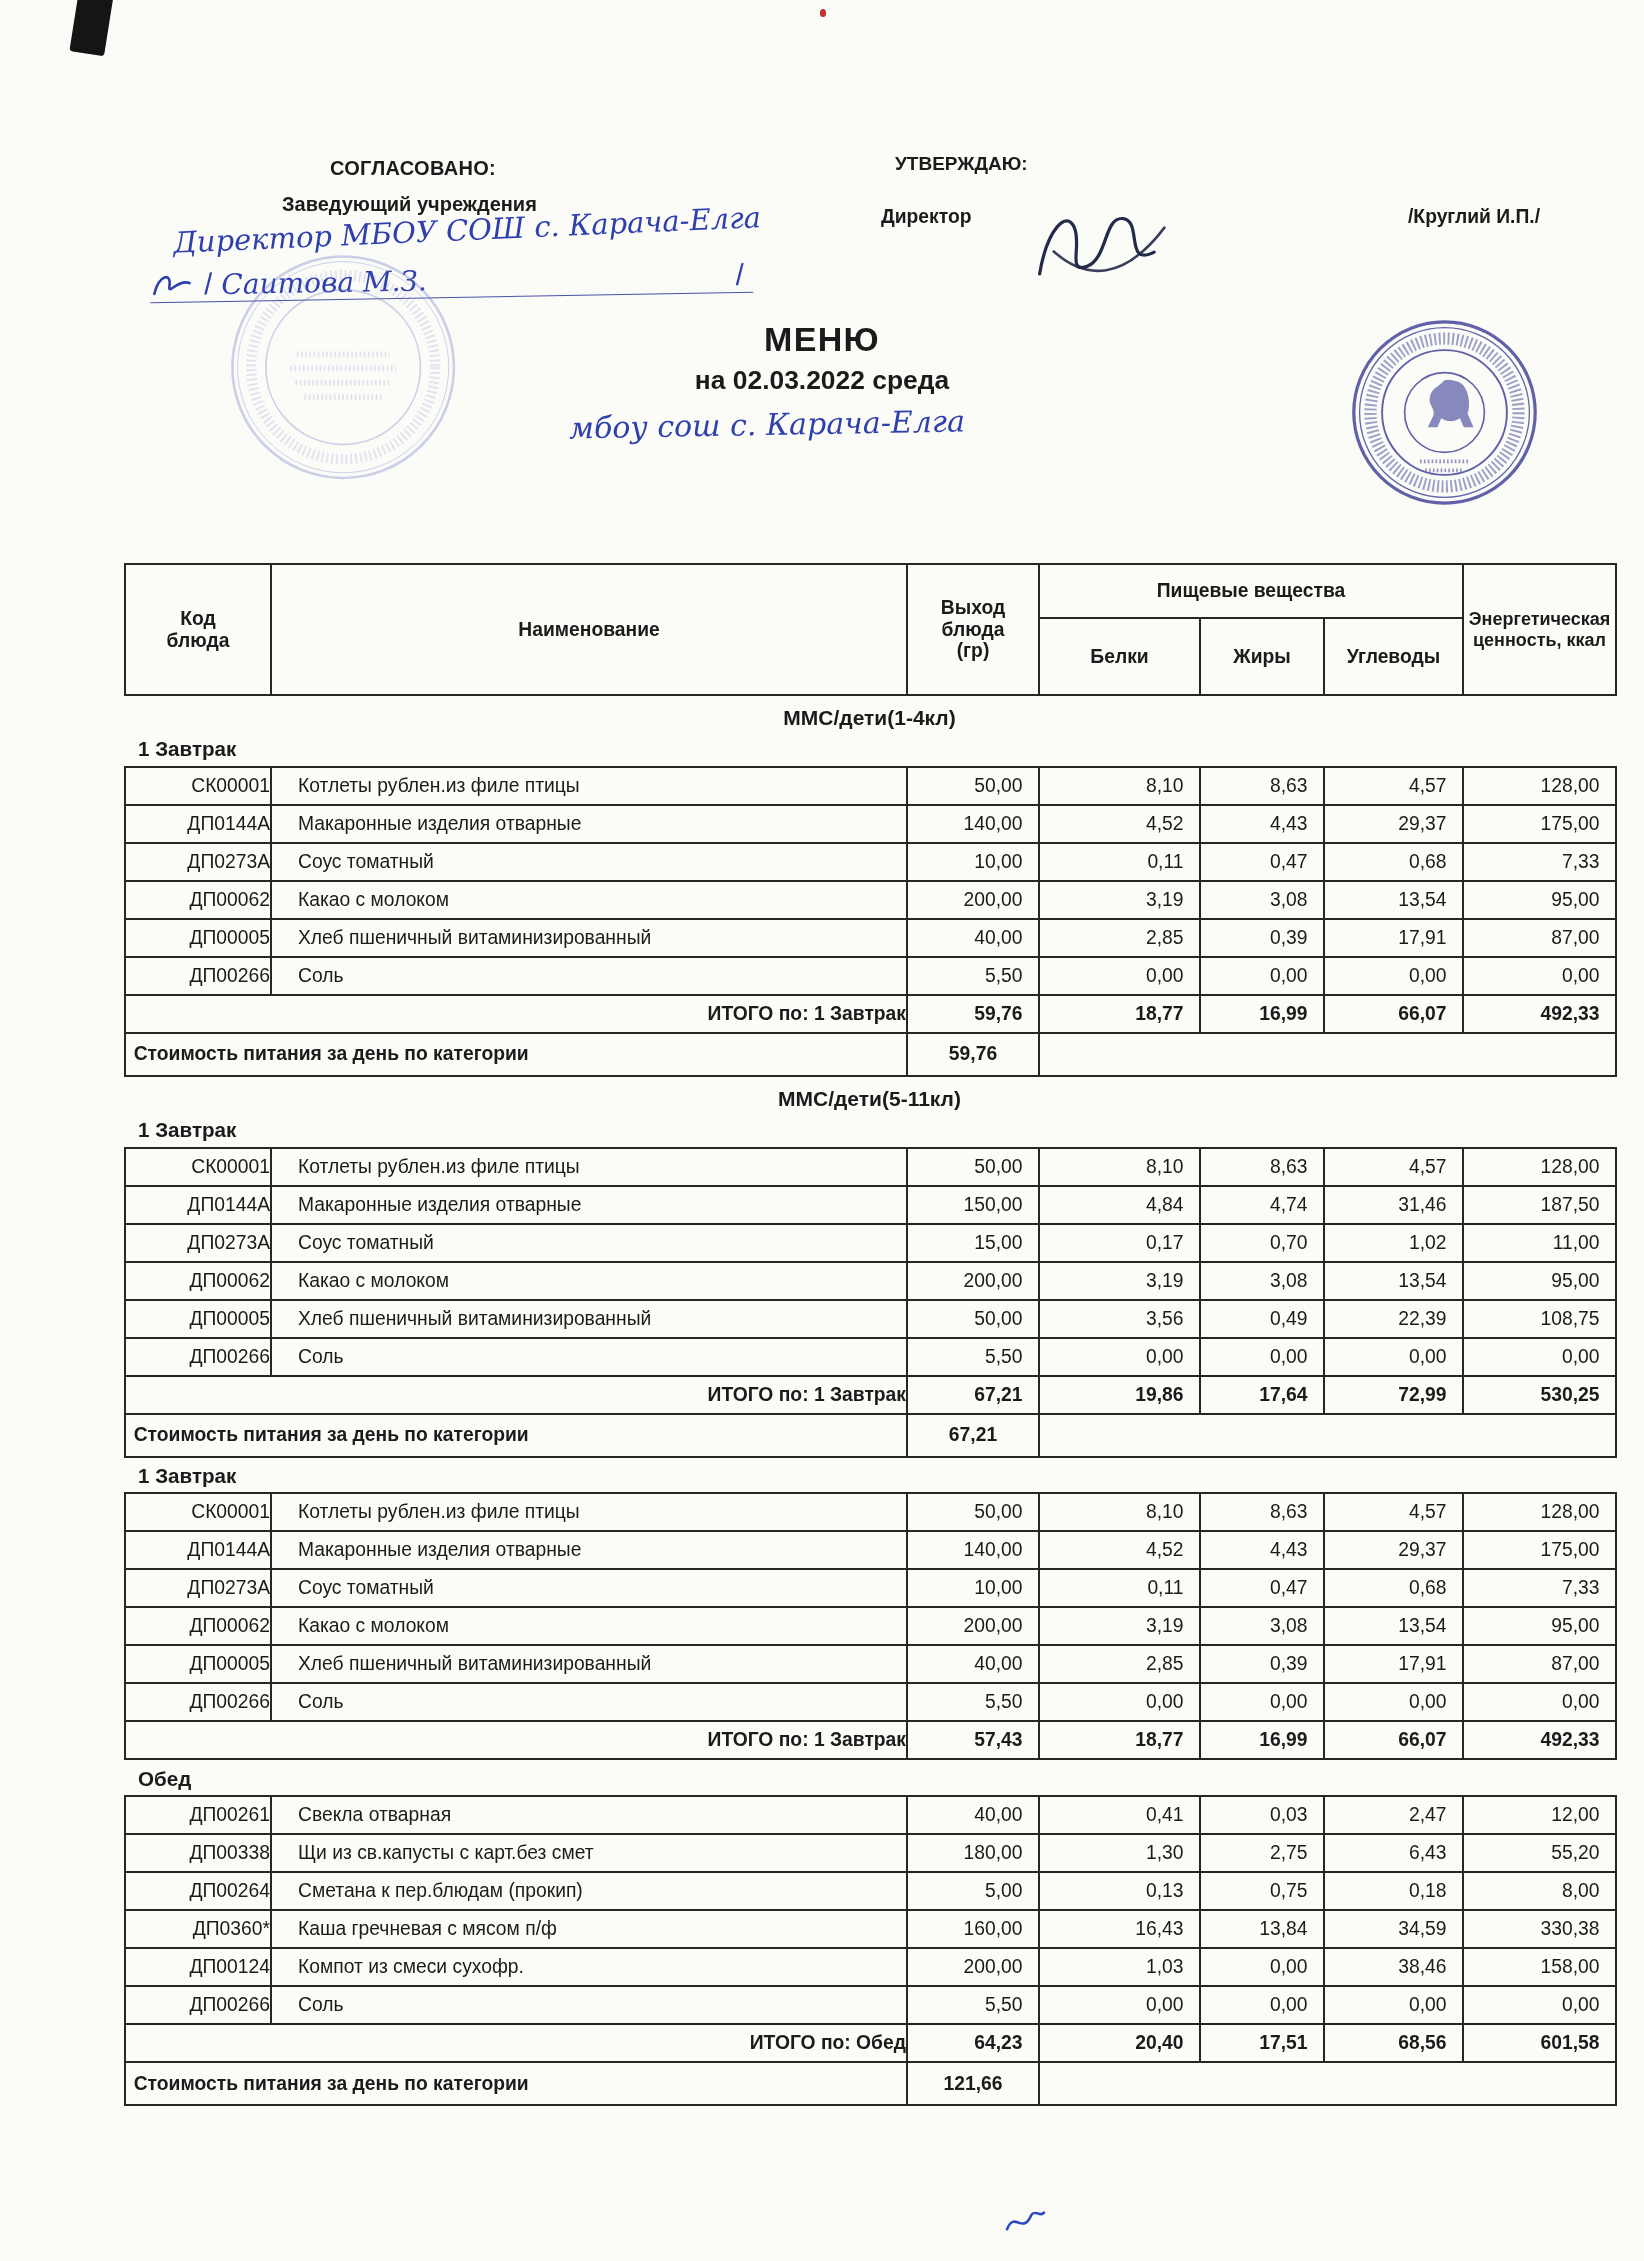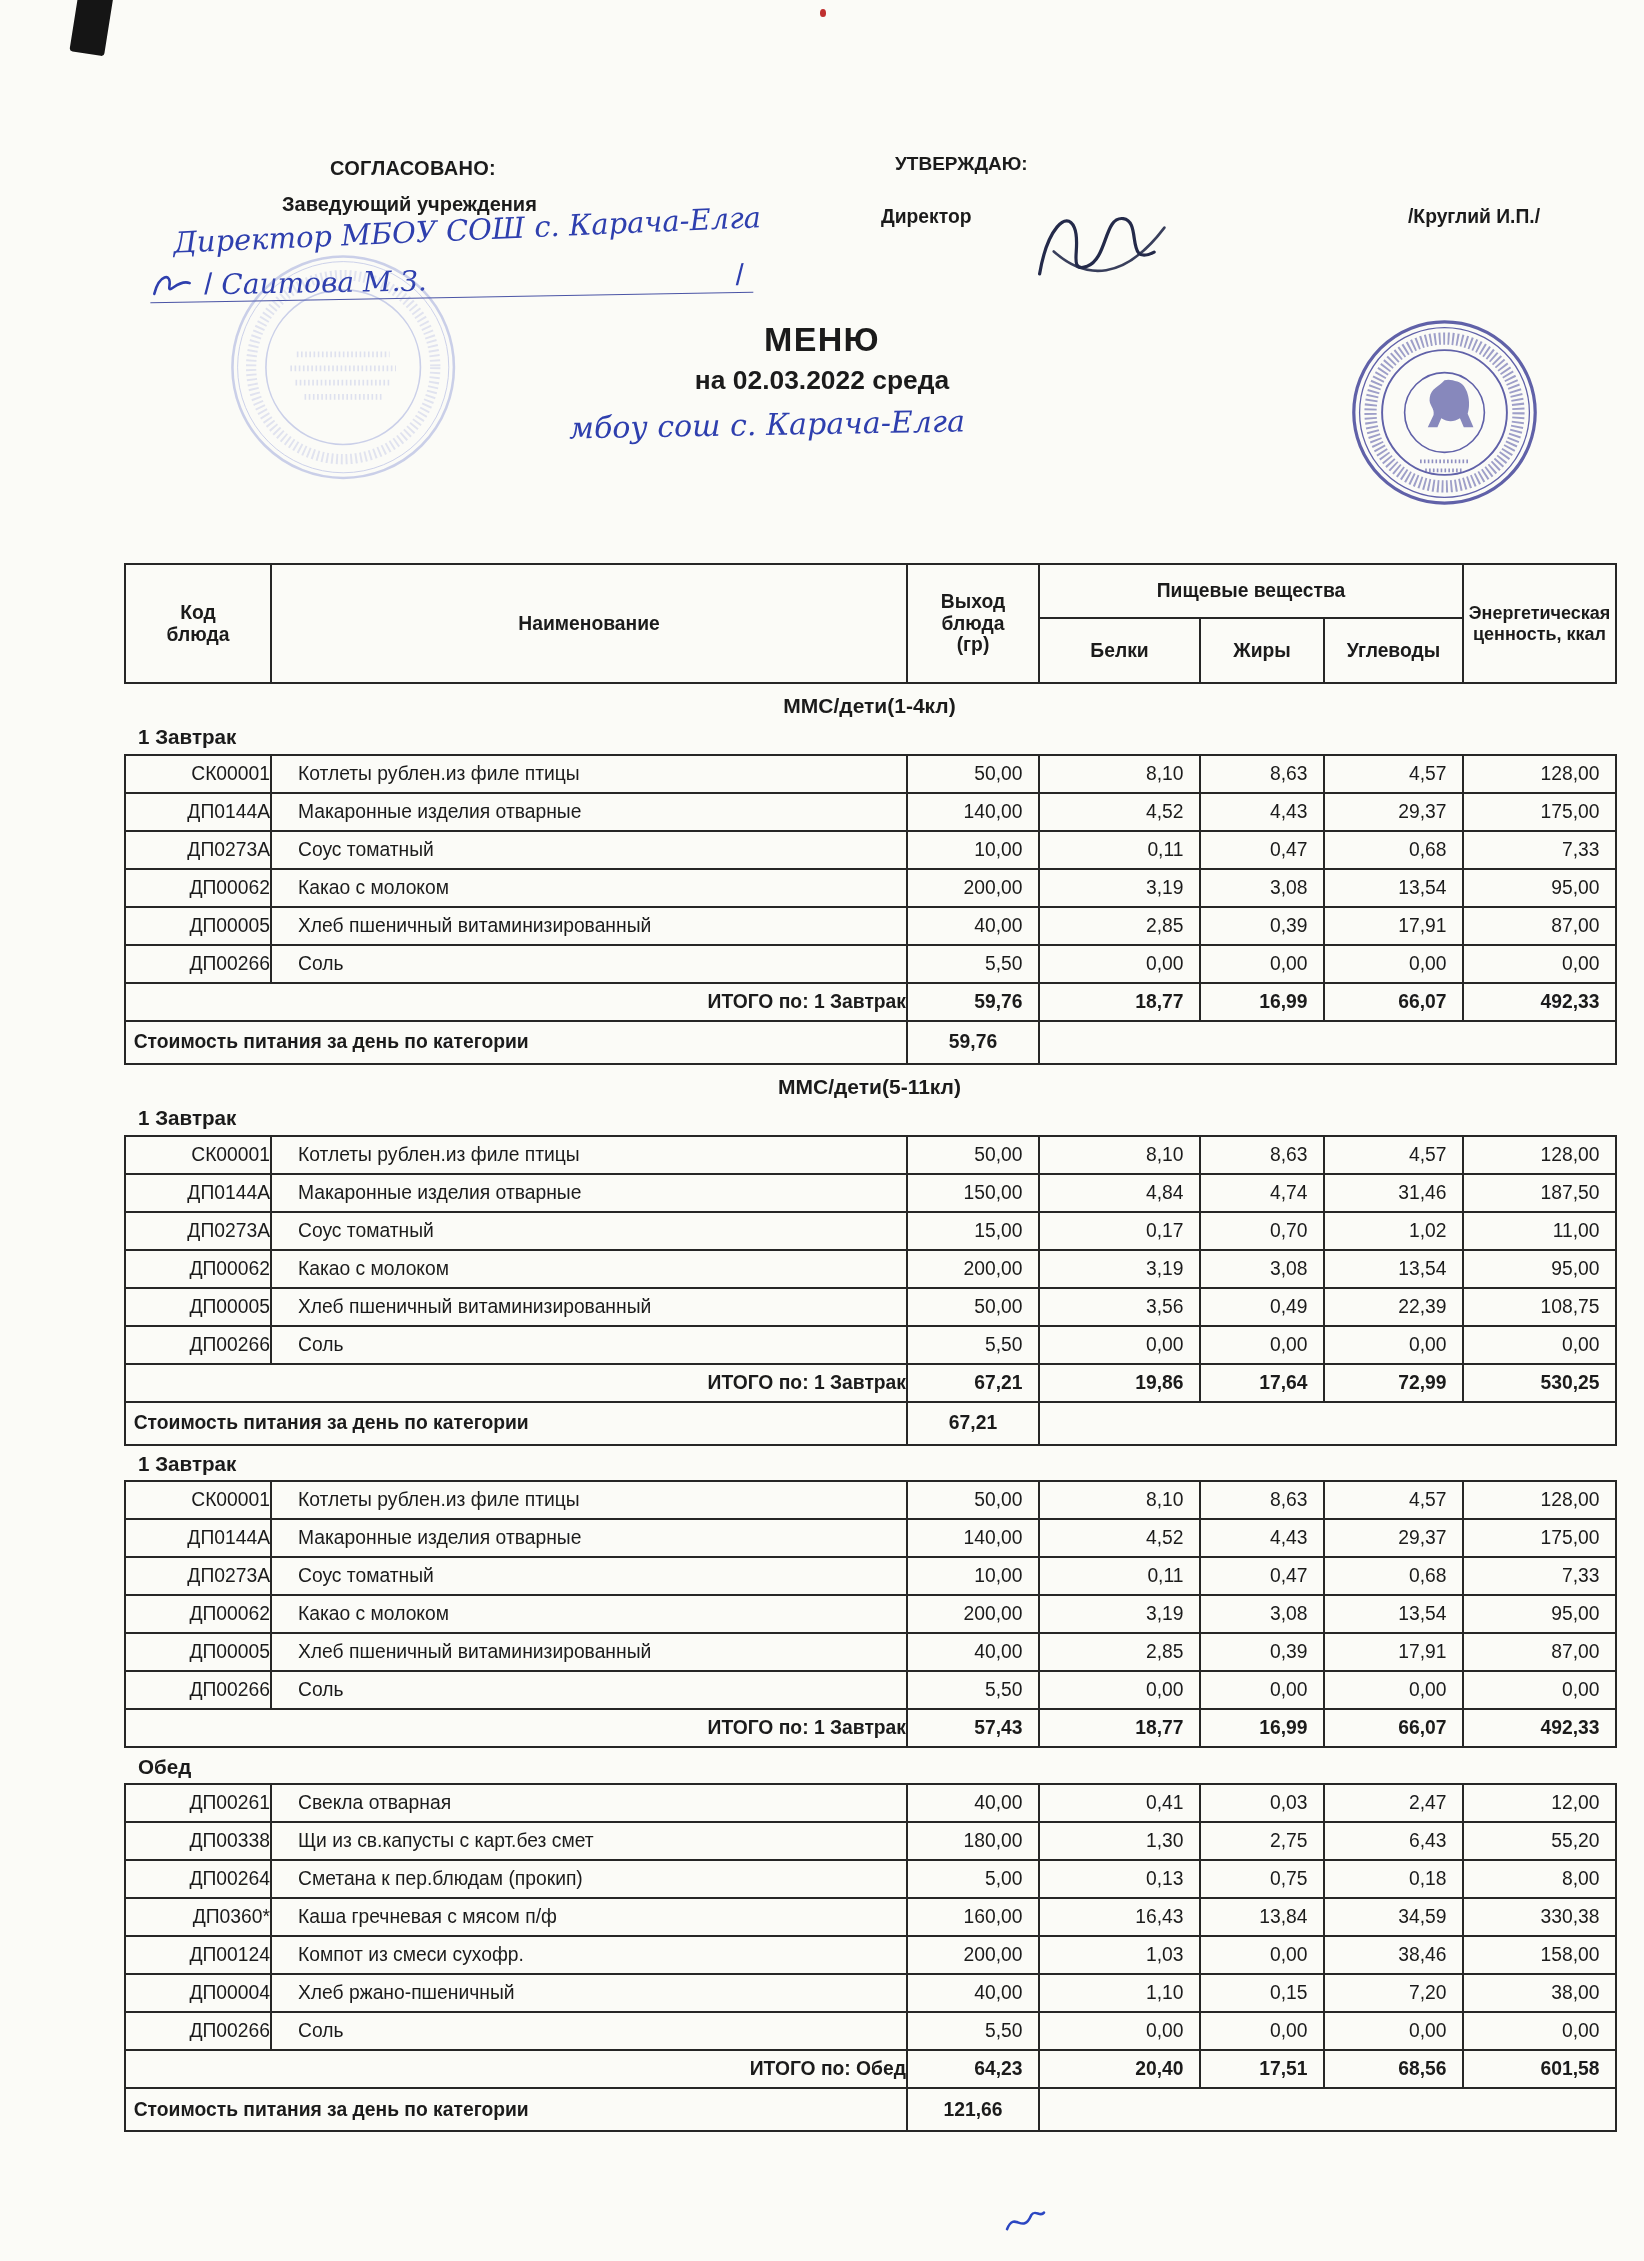--- a/index.html
+++ b/index.html
@@ -31,21 +31,21 @@
   .menu-date{top:365px;font-size:26.4px;font-weight:bold}
   .school-hw{top:407px;font-size:30px;transform:translateX(-55px) rotate(-1deg)}
 
   
   .content{position:absolute;left:124px;top:563px;width:1491px}
   .grid{border-collapse:collapse;table-layout:fixed;width:1491px}
   .grid td{border:2.6px solid #262626;font-size:19.3px;height:38px;overflow:hidden;white-space:nowrap;
            vertical-align:middle}
   .head td{font-weight:bold;text-align:center;white-space:normal;line-height:1.12;padding:3.9px}
   .head .r1 td{height:54px}
-  .head .r2 td{height:65px}
+  .head .r2 td{height:77px}
   .w-narrow{display:inline-block;max-width:72px}
   .w-out{display:inline-block;max-width:81px}
   .c-code{text-align:right;padding-left:5px}
   .c-name{text-align:left;padding-left:26px}
   .c-num{text-align:right;padding-right:15.5px}
   .total-row td{font-weight:bold}
   .cost-row td{height:43px}
   .c-cost-label{font-weight:bold;font-size:24px;text-align:left;padding-left:7.7px;white-space:nowrap}
   .c-cost-value{font-weight:bold;font-size:23px;text-align:center}
   .category-title{width:1491px;text-align:center;font-weight:bold;font-size:21px;margin:9px 0 6.4px;line-height:26px}
@@ -430,29 +430,20 @@
             <tr>
               <td class="c-code">ДП00124</td>
               <td class="c-name">Компот из смеси сухофр.</td>
               <td class="c-num">200,00</td>
               <td class="c-num">1,03</td>
               <td class="c-num">0,00</td>
               <td class="c-num">38,46</td>
               <td class="c-num">158,00</td>
             </tr>
             <tr>
-              <td class="c-code">ДП00004</td>
-              <td class="c-name">Хлеб ржано-пшеничный</td>
-              <td class="c-num">40,00</td>
-              <td class="c-num">1,10</td>
-              <td class="c-num">0,15</td>
-              <td class="c-num">7,20</td>
-              <td class="c-num">38,00</td>
-            </tr>
-            <tr>
               <td class="c-code">ДП00266</td>
               <td class="c-name">Соль</td>
               <td class="c-num">5,50</td>
               <td class="c-num">0,00</td>
               <td class="c-num">0,00</td>
               <td class="c-num">0,00</td>
               <td class="c-num">0,00</td>
             </tr>
             <tr class="total-row">
               <td class="c-code" colspan="2">ИТОГО по: Обед</td>

